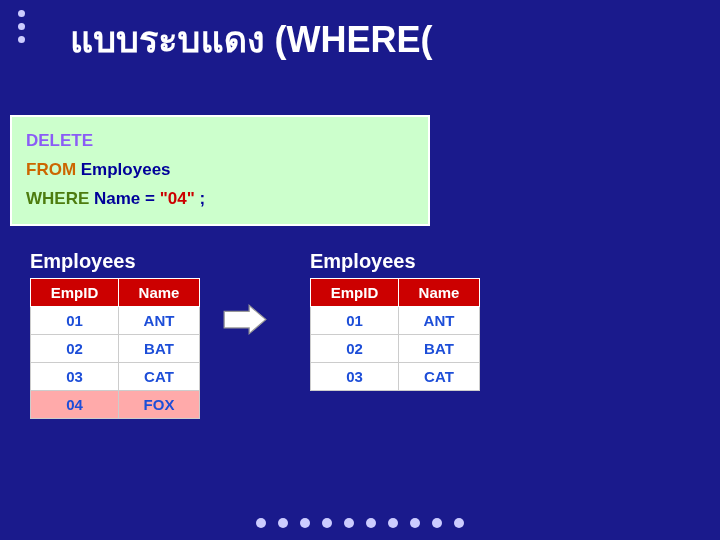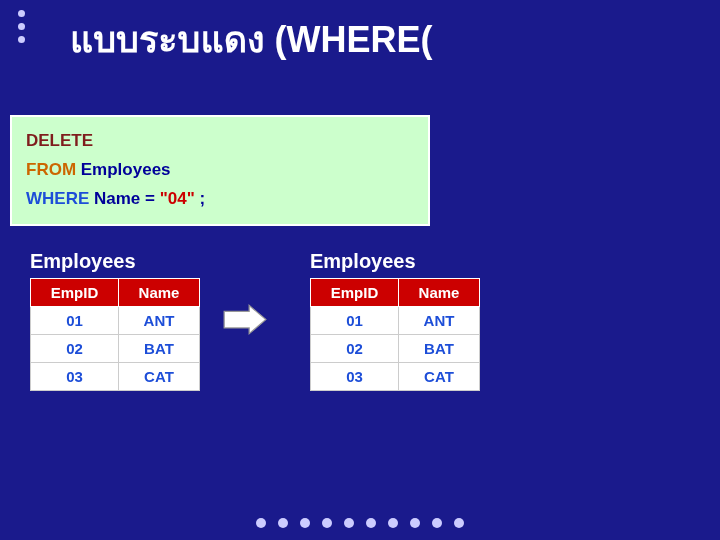--- a/index.html
+++ b/index.html
@@ -55,23 +55,23 @@
       top: 115px;
       left: 10px;
       width: 420px;
       background-color: #ccffcc;
       border: 2px solid #ffffff;
       padding: 10px 14px;
       font-size: 17px;
       line-height: 1.7;
       font-weight: bold;
     }
-    .kw-delete { color: #7f1d1d; }
+    .kw-delete { color: #8b5cf6; }
     .kw-from { color: #cc6600; }
-    .kw-where { color: #1d4ed8; margin-top: 34px; }
+    .kw-where { color: #4d7c0f; margin-top: 34px; }
     .kw-normal { color: #000099; }
     .kw-string { color: #cc0000; }
 
     
     .tables-area {
       position: absolute;
       top: 250px;
       left: 30px;
       right: 20px;
       display: flex;
@@ -200,20 +200,24 @@
           <td>ANT</td>
         </tr>
         <tr>
           <td>02</td>
           <td>BAT</td>
         </tr>
         <tr>
           <td>03</td>
           <td>CAT</td>
         </tr>
+        <tr class="row-highlighted">
+          <td>04</td>
+          <td>FOX</td>
+        </tr>
       </tbody>
     </table>
   </div>
 
   <div class="arrow-container">
     <svg class="arrow-svg" viewBox="0 0 60 45" xmlns="http://www.w3.org/2000/svg">
       <polygon points="5,12 35,12 35,5 55,22 35,39 35,32 5,32" fill="#ffffff" stroke="#999999" stroke-width="1.5"></polygon>
     </svg>
   </div>
 

